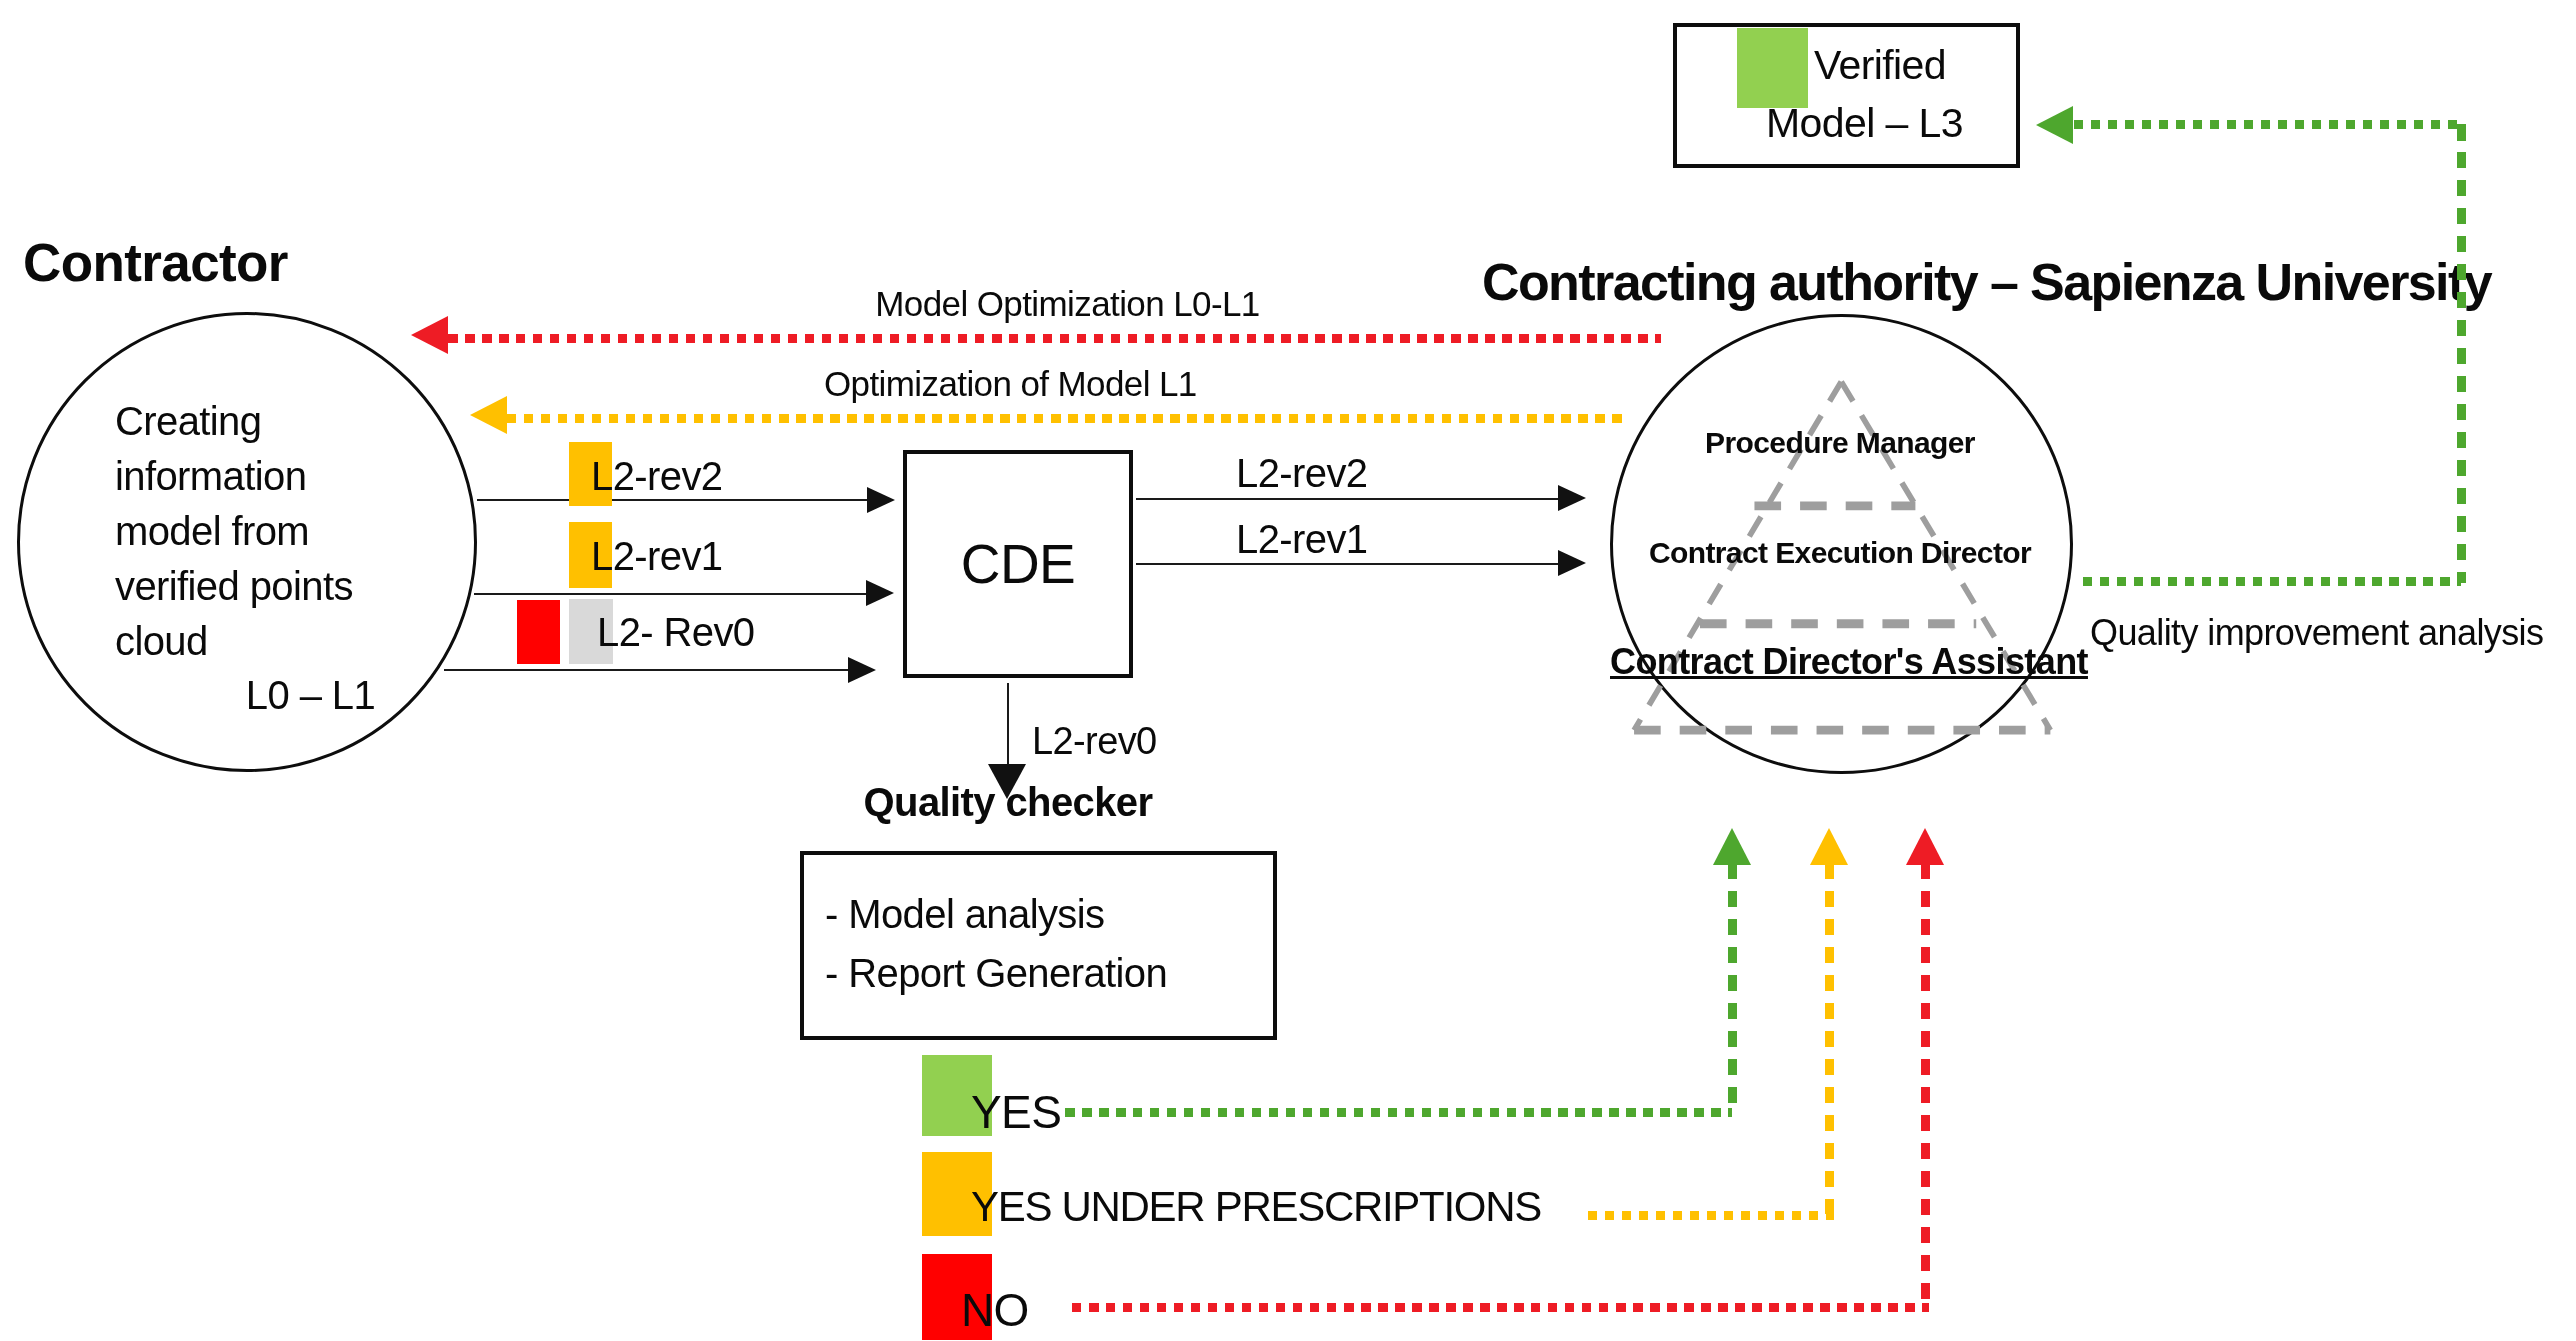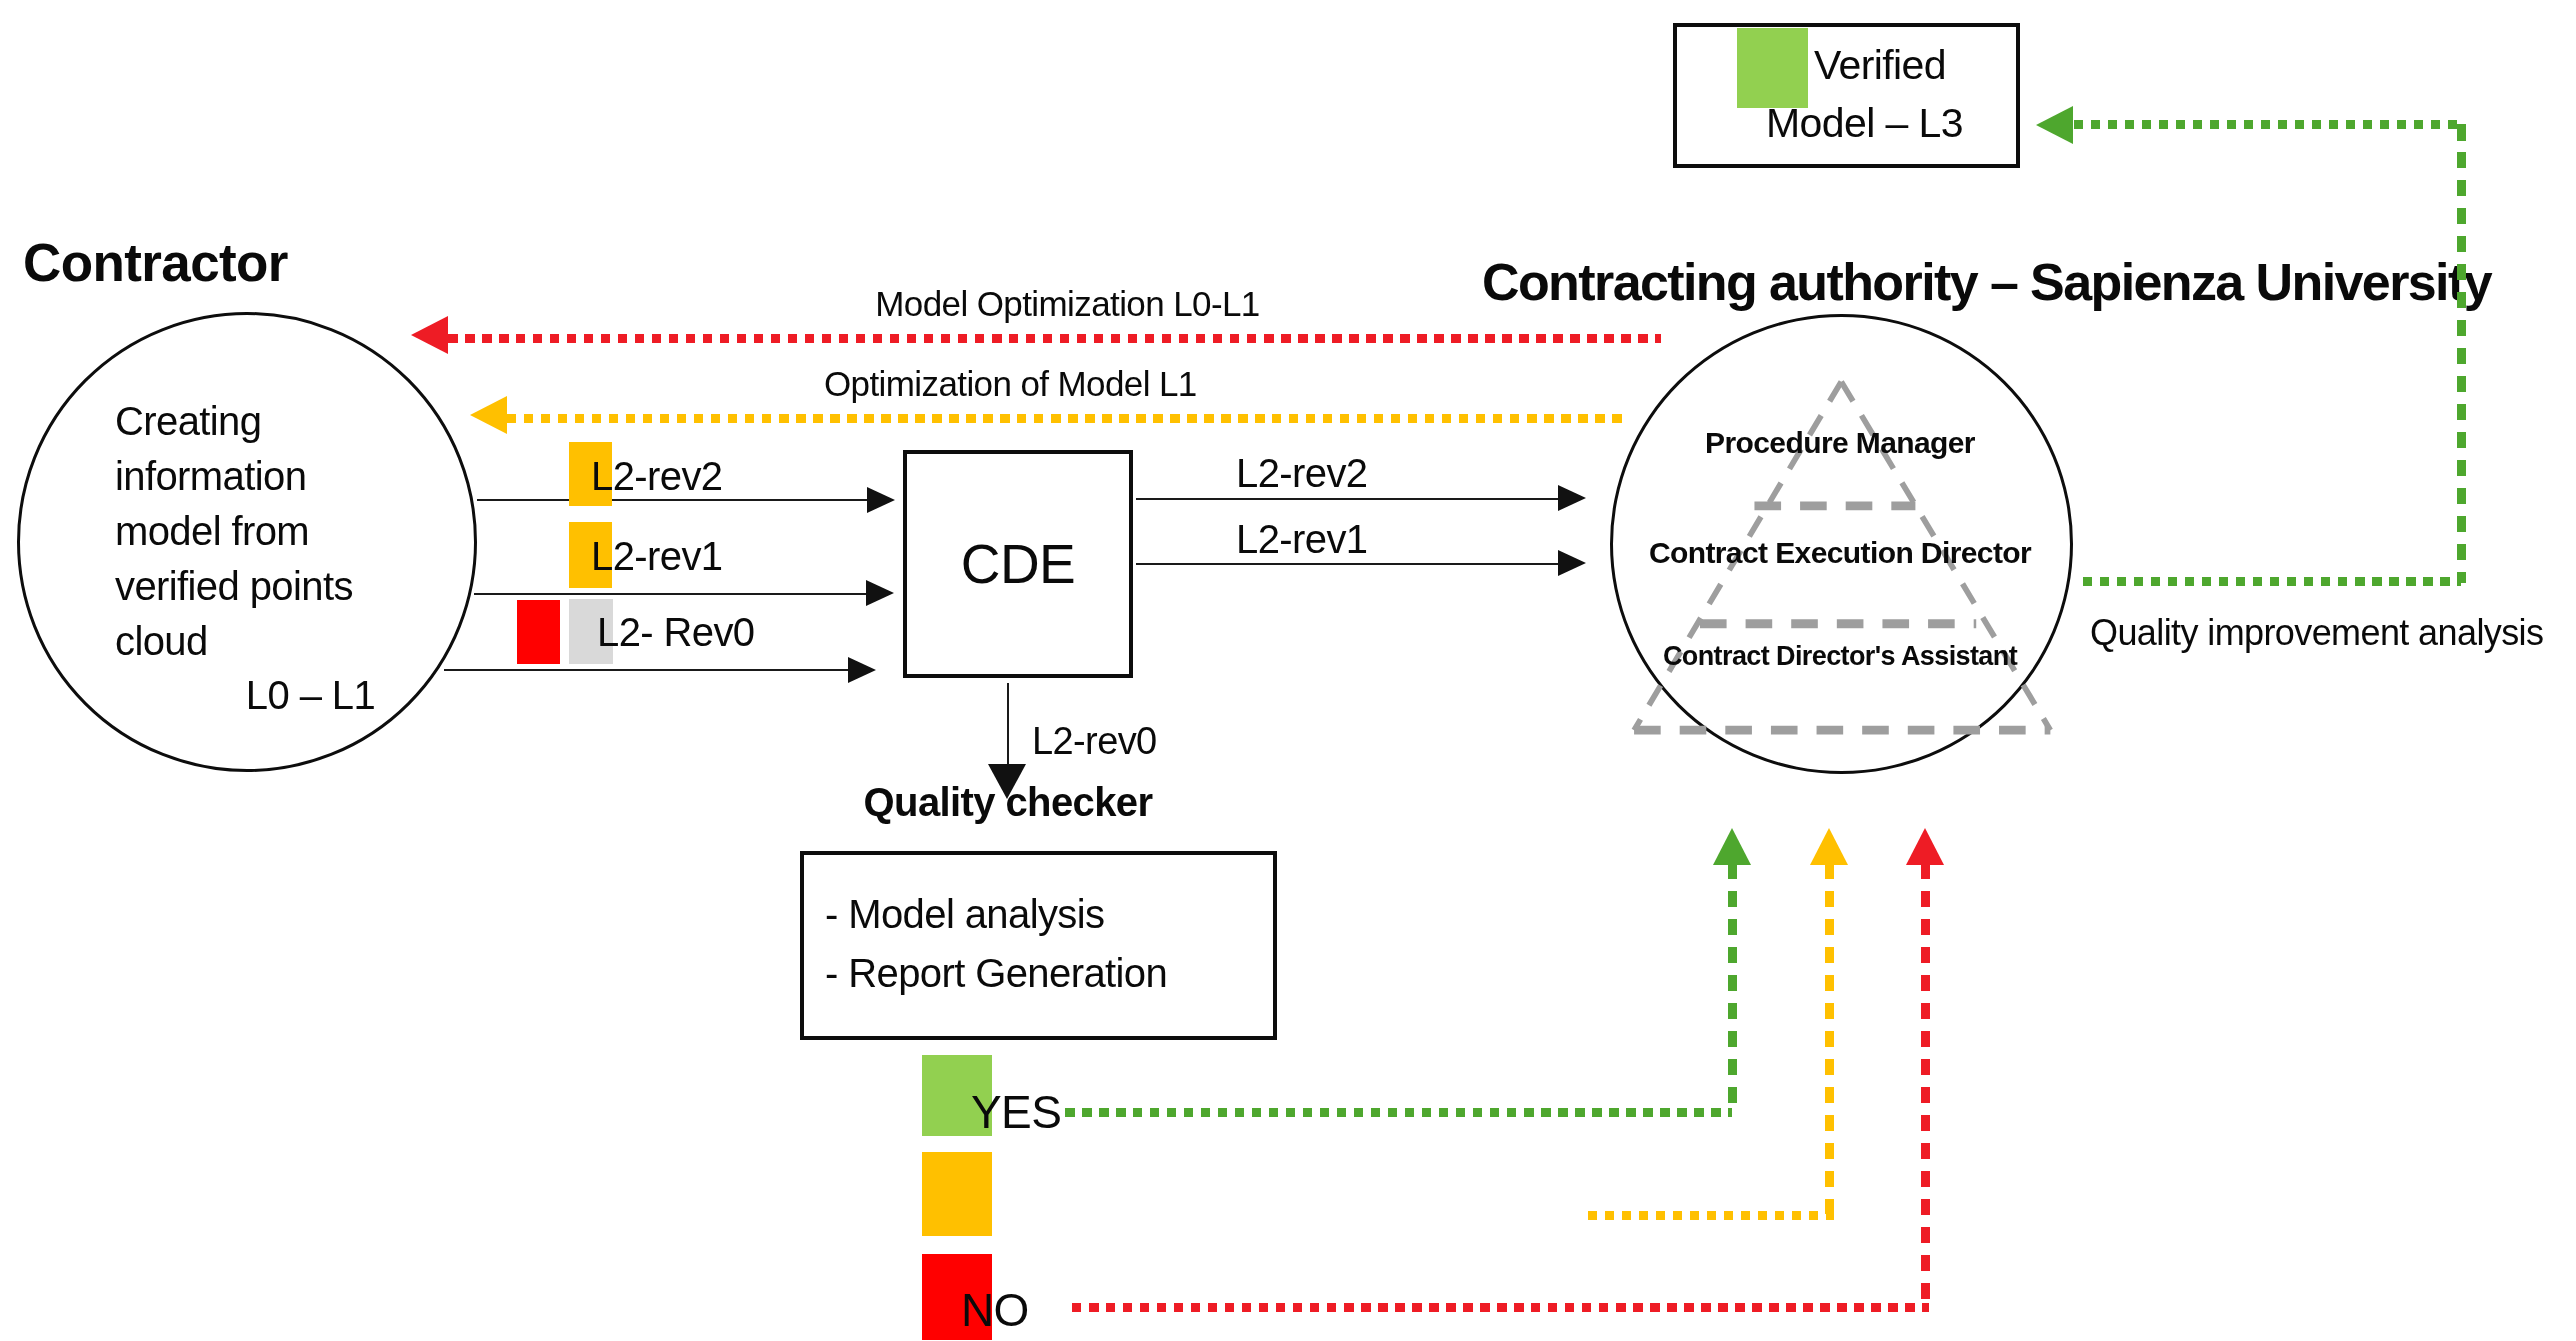--- a/index.html
+++ b/index.html
@@ -83,20 +83,21 @@
   <div class="abs title center" style="left:805px;top:780px;width:406px;font-size:40px;">Quality checker</div>
   <div class="abs box" style="left:800px;top:851px;width:477px;height:189px;"></div>
   <div class="abs lbl" style="left:825px;top:892px;font-size:40px;">- Model analysis</div>
   <div class="abs lbl" style="left:825px;top:951px;font-size:40px;">- Report Generation</div>
 
   <div class="swatch" style="left:922px;top:1055px;width:70px;height:81px;background:var(--green);"></div>
   <div class="abs lbl" style="left:971px;top:1085px;font-size:46px;">YES</div>
   <div class="abs dots-h" style="--c:var(--green-line);left:1065px;top:1108px;width:667px;"></div>
 
   <div class="swatch" style="left:922px;top:1152px;width:70px;height:84px;background:var(--yellow);"></div>
+  <div class="abs lbl" style="left:971px;top:1183px;font-size:42px;letter-spacing:-1.3px;">YES UNDER PRESCRIPTIONS</div>
   <div class="abs dots-h" style="--c:var(--yellow);left:1588px;top:1211px;width:246px;"></div>
 
   <div class="swatch" style="left:922px;top:1254px;width:70px;height:86px;background:var(--red);"></div>
   <div class="abs lbl" style="left:961px;top:1283px;font-size:46px;">NO</div>
   <div class="abs dots-h" style="--c:var(--red-line);left:1072px;top:1303px;width:857px;"></div>
 
   <div class="abs head head-up" style="--c:var(--green-line);left:1713px;top:828px;"></div>
   <div class="abs dash-v" style="--c:var(--green-line);left:1728px;top:863px;height:248px;"></div>
   <div class="abs head head-up" style="--c:var(--yellow);left:1810px;top:828px;"></div>
   <div class="abs dash-v" style="--c:var(--yellow);left:1825px;top:863px;height:351px;"></div>
@@ -107,21 +108,21 @@
   <div class="abs circle" style="left:1610px;top:314px;width:463px;height:460px;"></div>
   <svg class="abs" style="left:1610px;top:355px;" width="460" height="393" viewBox="0 0 726 620">
     <line x1="365" y1="42" x2="38" y2="592" stroke="var(--pyramid-dash)" stroke-width="9" stroke-dasharray="36 26"></line>
     <line x1="365" y1="42" x2="695" y2="592" stroke="var(--pyramid-dash)" stroke-width="9" stroke-dasharray="36 26"></line>
     <line x1="38" y1="592" x2="695" y2="592" stroke="var(--pyramid-dash)" stroke-width="14" stroke-dasharray="42 30"></line>
     <line x1="228" y1="238" x2="482" y2="238" stroke="var(--pyramid-dash)" stroke-width="14" stroke-dasharray="42 30"></line>
     <line x1="142" y1="424" x2="578" y2="424" stroke="var(--pyramid-dash)" stroke-width="14" stroke-dasharray="42 30"></line>
   </svg>
   <div class="abs title center" style="left:1610px;top:536px;width:460px;font-size:30px;">Contract Execution Director</div>
   <div class="abs title center" style="left:1610px;top:426px;width:460px;font-size:30px;">Procedure Manager</div>
-  <div class="abs title center" style="left:1610px;top:641px;width:460px;font-size:27px;">Contract Director's Assistant</div>
+  <div class="abs title center" style="left:1610px;top:641px;width:460px;font-size:36px;text-decoration:underline;">Contract Director's Assistant</div>
 
   <div class="abs box" style="left:1673px;top:23px;width:347px;height:145px;"></div>
   <div class="swatch" style="left:1737px;top:28px;width:71px;height:80px;background:var(--green);"></div>
   <div class="abs lbl" style="left:1814px;top:42px;font-size:41px;">Verified</div>
   <div class="abs lbl" style="left:1766px;top:100px;font-size:41px;">Model – L3</div>
 
   <div class="abs head head-left" style="--c:var(--green-line);left:2036px;top:106px;"></div>
   <div class="abs dots-h" style="--c:var(--green-line);left:2074px;top:120px;width:388px;"></div>
   <div class="abs dash-v" style="--c:var(--green-line);left:2457px;top:124px;height:459px;"></div>
   <div class="abs dots-h" style="--c:var(--green-line);left:2083px;top:577px;width:378px;"></div>

